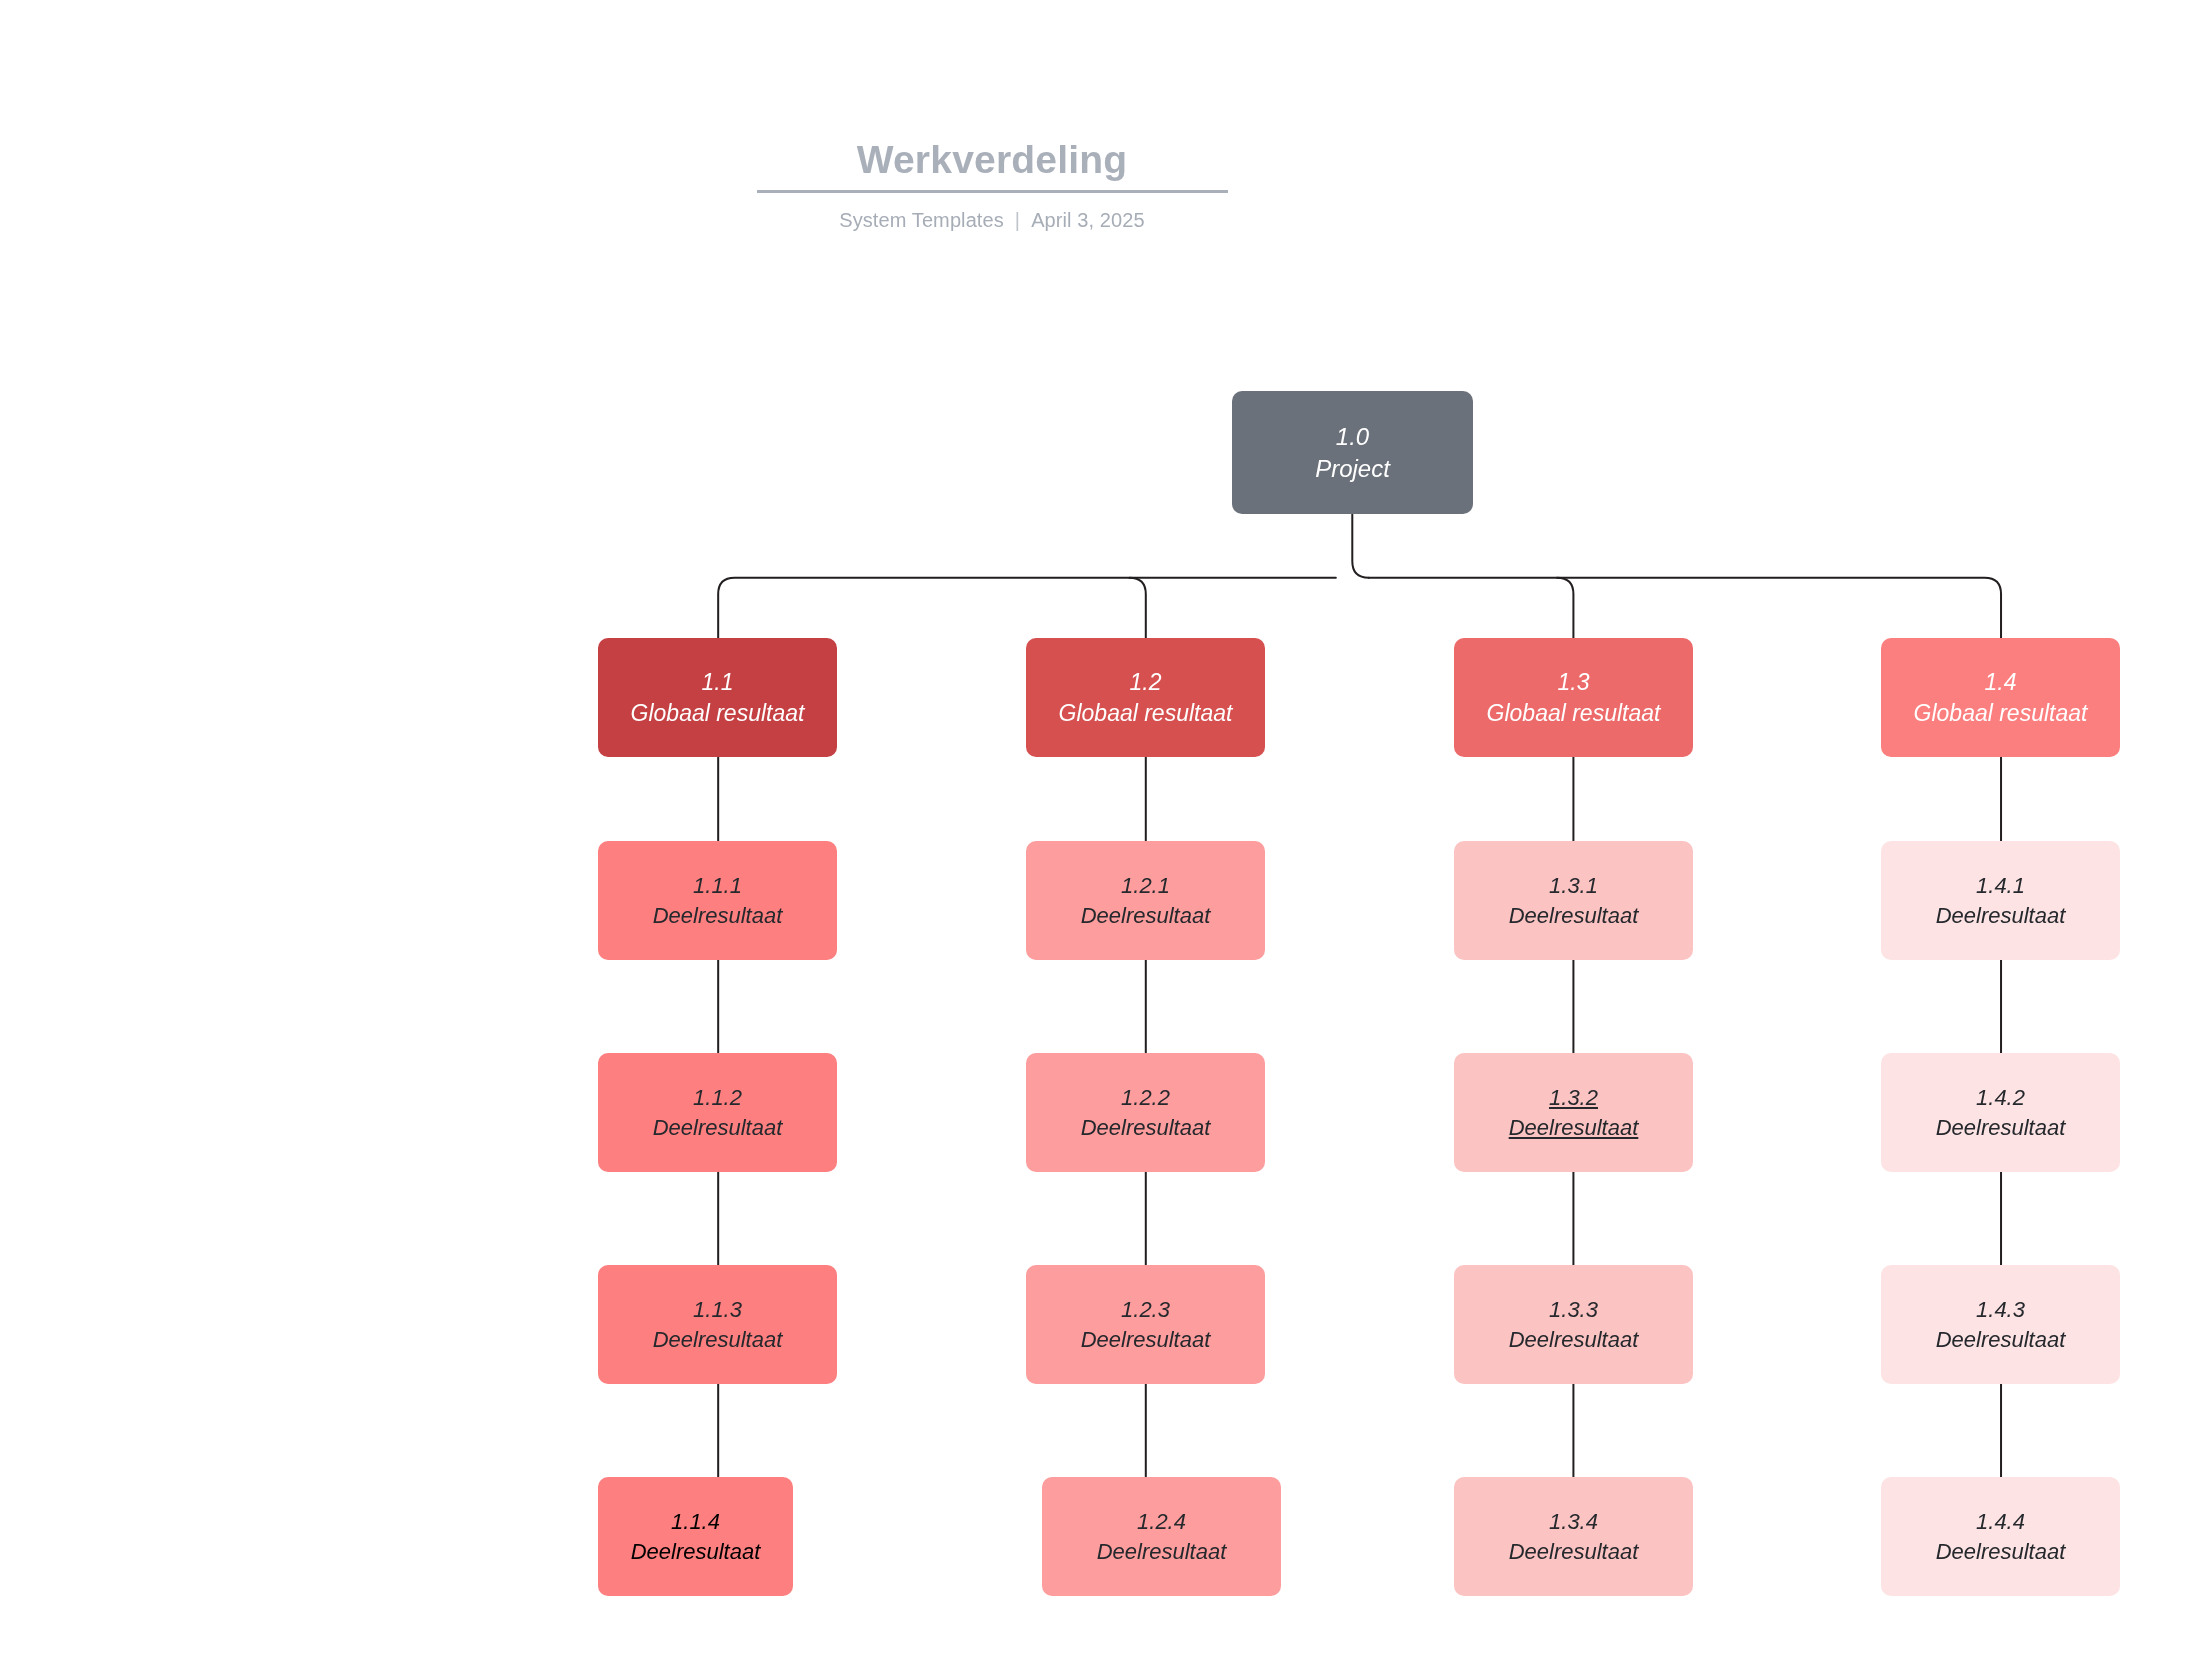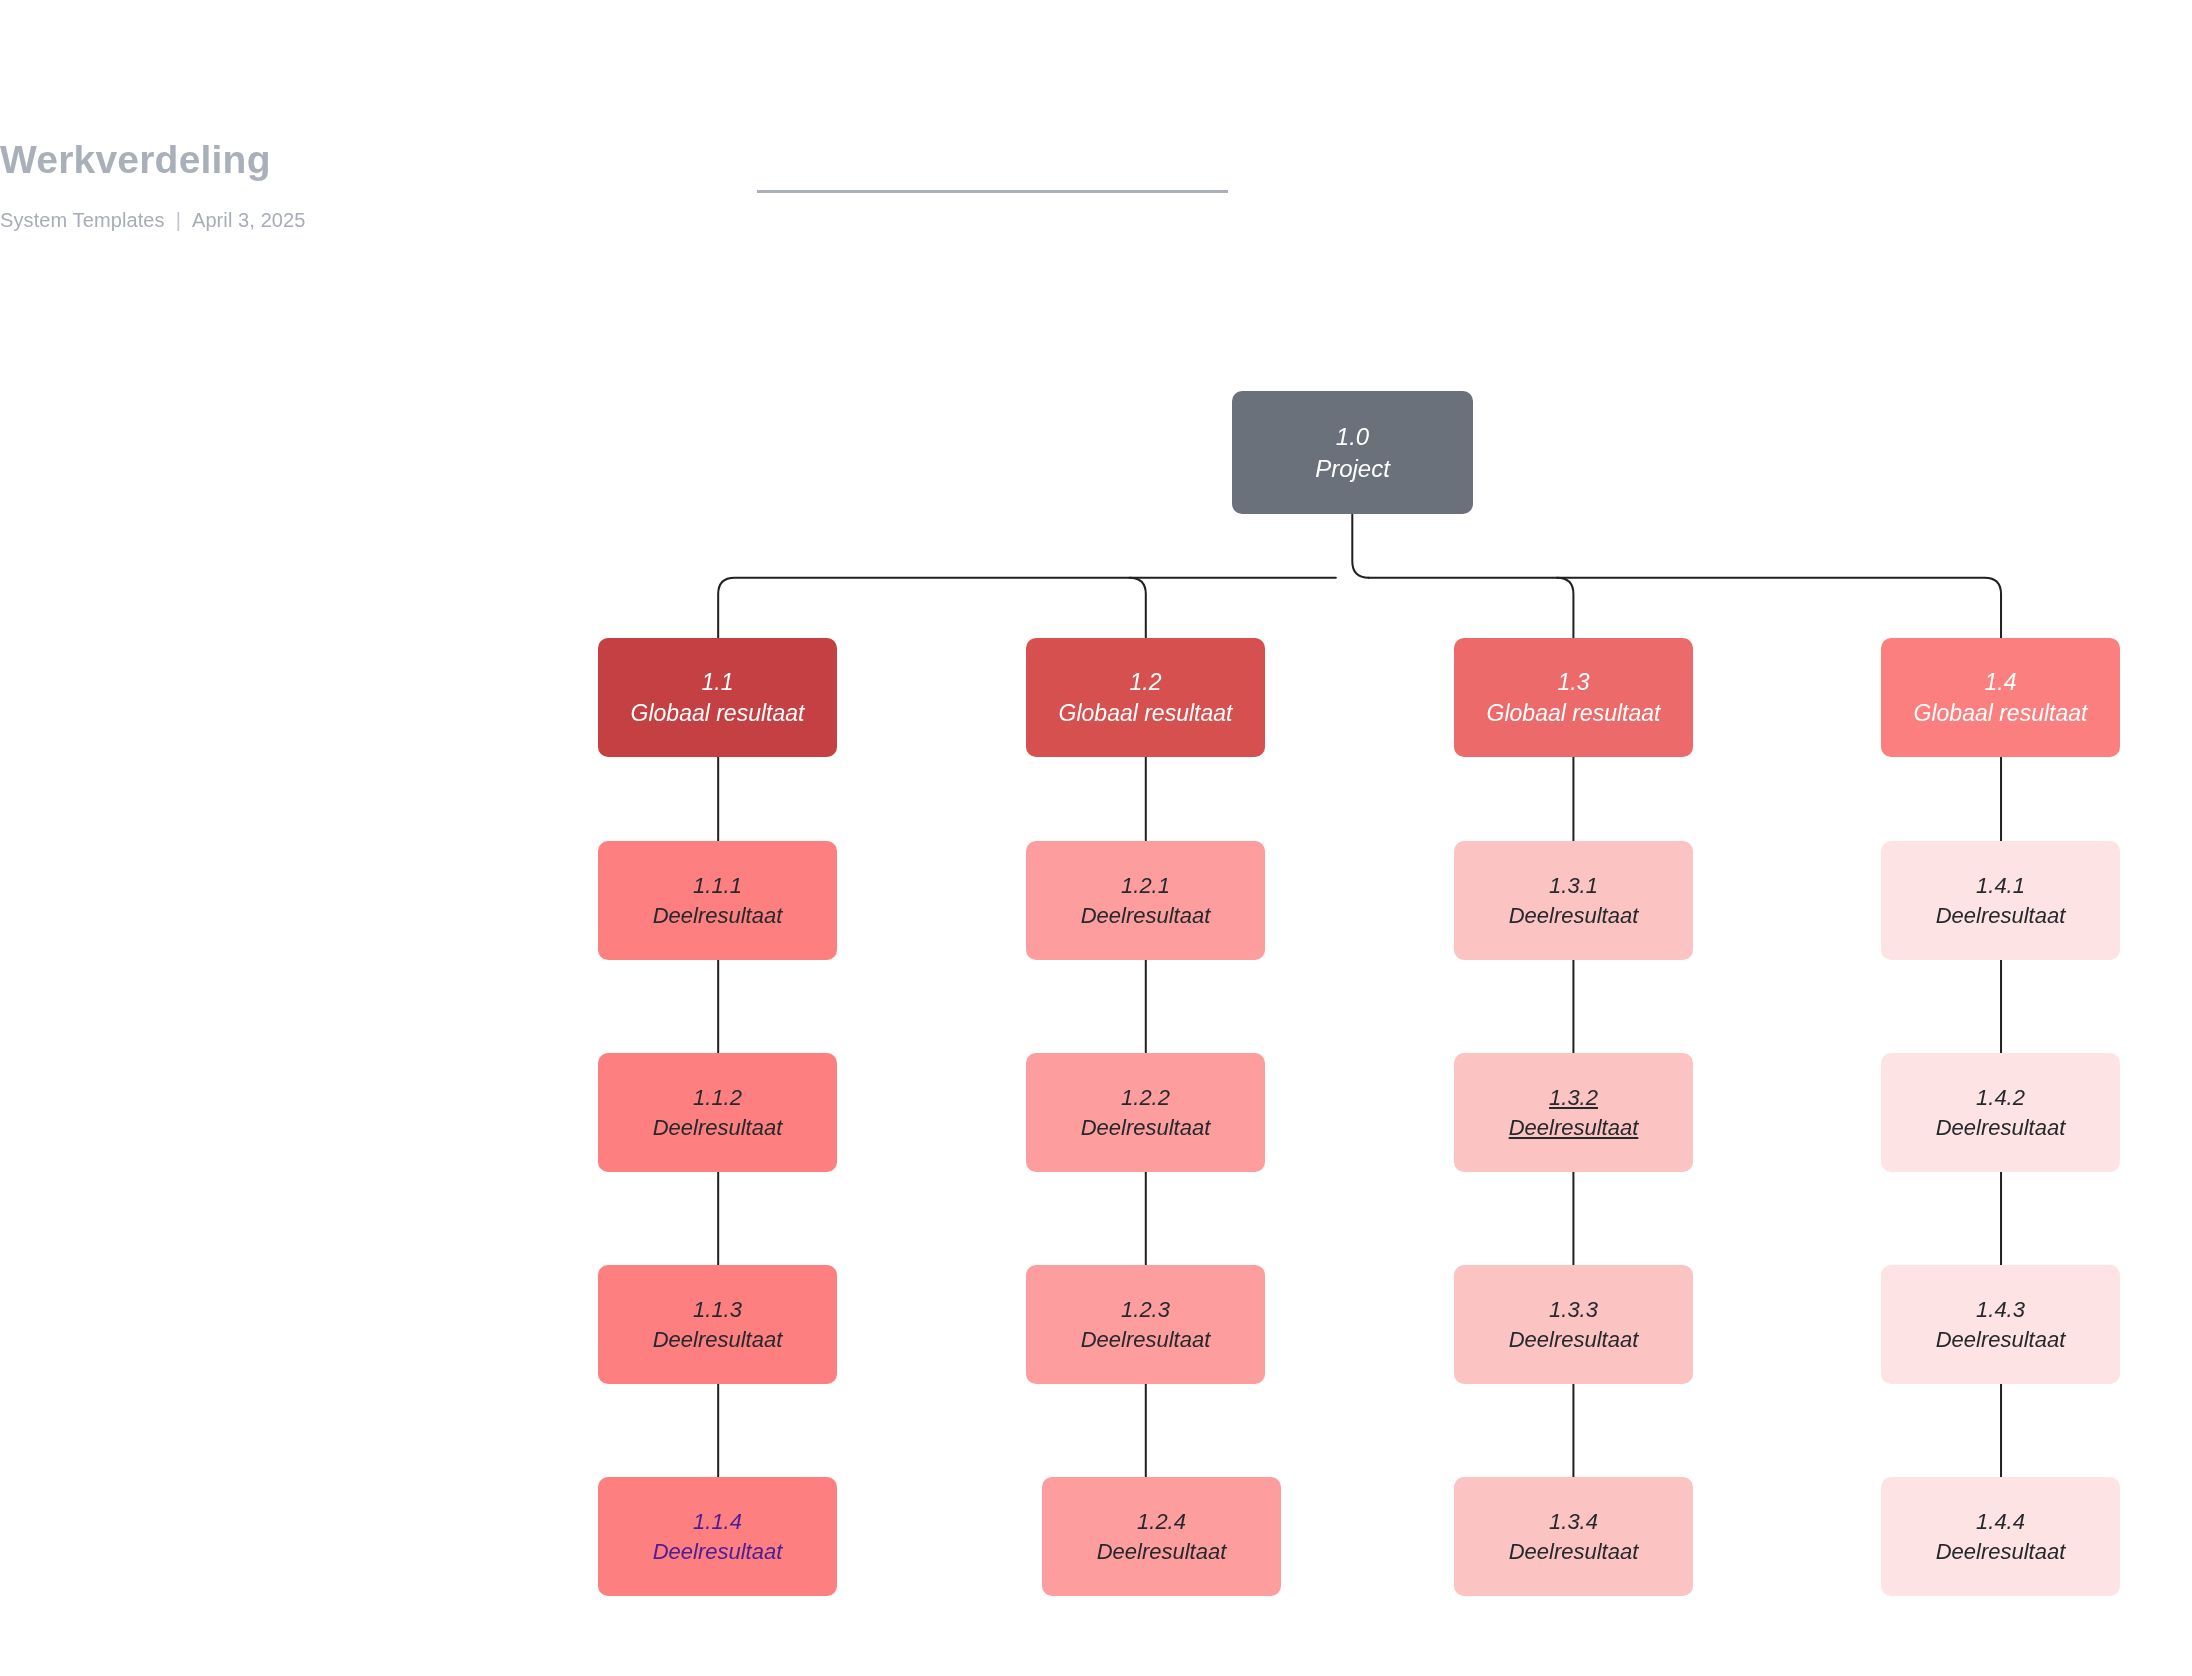--- a/index.html
+++ b/index.html
@@ -14,20 +14,21 @@
     position: relative;
     overflow: hidden;
   }
 
   
   #header {
     position: absolute;
     left: 0;
     top: 137px;
     width: 1984px;
+    text-align: center;
   }
   #doc-title {
     font-size: 39px;
     font-weight: bold;
     color: #aab0ba;
     letter-spacing: 0.2px;
     line-height: 1.18;
     padding-bottom: 7.3px;
   }
   #title-rule {
@@ -145,21 +146,21 @@
         <span class="label">Deelresultaat</span>
       </div>
       <div class="node level2" style="left: 598px; top: 1053px; width: 239px; height: 119px; background: rgb(253, 127, 127); color: rgb(37, 40, 44);">
         <span class="code">1.1.2</span>
         <span class="label">Deelresultaat</span>
       </div>
       <div class="node level2" style="left: 598px; top: 1265px; width: 239px; height: 119px; background: rgb(253, 127, 127); color: rgb(37, 40, 44);">
         <span class="code">1.1.3</span>
         <span class="label">Deelresultaat</span>
       </div>
-      <div class="node level2" style="left: 598px; top: 1477px; width: 239px; height: 119px; background: rgb(253, 127, 127); color: #4c1d95;">
+      <div class="node level2" style="left: 598px; top: 1477px; width: 195px; height: 119px; background: rgb(253, 127, 127); color: #000000;">
         <span class="code">1.1.4</span>
         <span class="label">Deelresultaat</span>
       </div>
       <div class="node level1" style="left: 1026px; top: 638px; width: 239px; height: 119px; background: rgb(213, 80, 79); color: rgb(255, 255, 255);">
         <span class="code">1.2</span>
         <span class="label">Globaal resultaat</span>
       </div>
       <div class="node level2" style="left: 1026px; top: 841px; width: 239px; height: 119px; background: rgb(253, 157, 157); color: rgb(37, 40, 44);">
         <span class="code">1.2.1</span>
         <span class="label">Deelresultaat</span>

